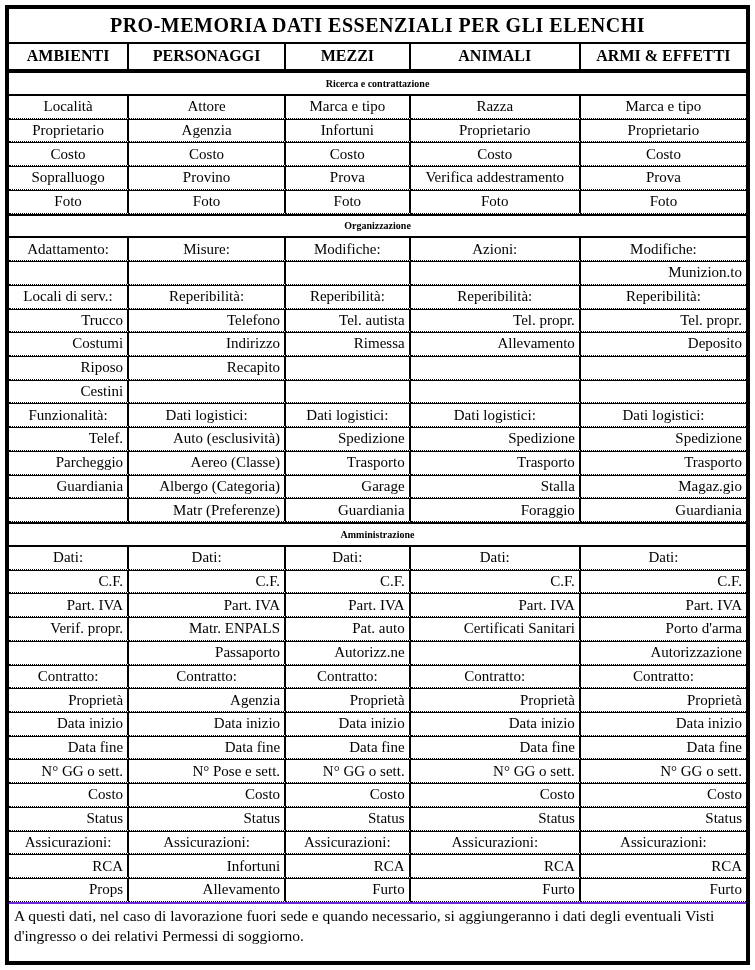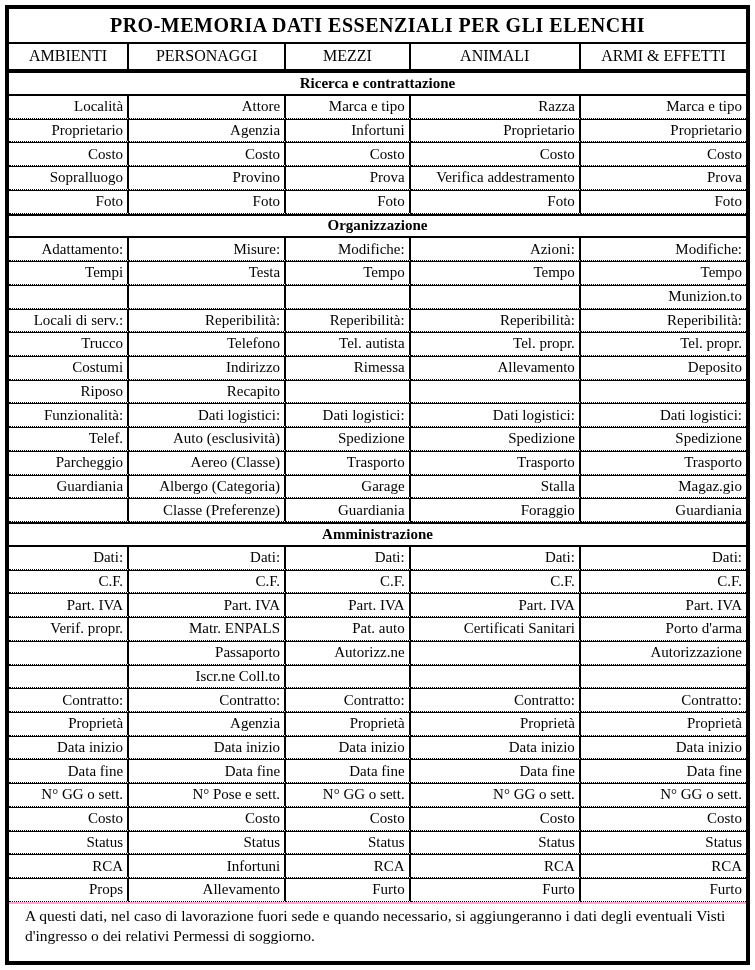--- a/index.html
+++ b/index.html
@@ -4,32 +4,32 @@
 <style>
   html,body{margin:0;padding:0;background:#fff;}
   .page{width:755px;height:970px;box-sizing:border-box;padding:5px;
         font-family:"Liberation Serif","DejaVu Serif",serif;background:#fff;}
   .frame{border:4px solid #000;height:100%;box-sizing:border-box;overflow:hidden;background:#fff;}
   table{width:100%;height:100%;border-collapse:separate;border-spacing:0;table-layout:fixed;}
   td{padding:0 4px;font-size:15px;color:#000;height:19px;line-height:1.15;
      overflow:hidden;white-space:nowrap;vertical-align:middle;}
   tr.titlerow td{border-bottom:2px solid #000;font-weight:bold;font-size:20px;
      text-align:center;height:29px;letter-spacing:0.5px;font-family:Liberation Serif, serif;}
-  td.colhead{border-bottom:2px solid #000;border-right:2px solid #000;font-weight:normal;
+  td.colhead{border-bottom:2px solid #000;border-right:2px solid #000;font-weight:bold;
      font-size:16px;text-align:center;height:22px;}
   td.colhead.lastcol{border-right:none;margin-left:30px;}
   tr.band td{border-top:2px solid #000;border-bottom:2px solid #000;font-weight:bold;
-     font-size:15px;text-align:center;height:18px;}
+     font-size:10px;text-align:center;height:18px;}
   tr.r td{border-top:1px solid #000;border-bottom:1px dotted #000;border-right:2px solid #000;}
   tr.r td.lastcol{border-right:none;}
   tr.r.first td{border-top:none;}
-  td.al{text-align:right;margin-left:48px;}
+  td.al{text-align:center;margin-left:48px;}
   td.ar{text-align:right;}
-  tr.footrow td{border-top:2px solid #f9a8d4;white-space:normal;font-size:15.5px;
-     padding:2px 16px;height:46px;vertical-align:top;line-height:1.3;text-align:left;}
+  tr.footrow td{border-top:2px solid #6d28d9;white-space:normal;font-size:15.5px;
+     padding:2px 5px;height:46px;vertical-align:top;line-height:1.3;text-align:left;}
 </style>
 </head>
 <body>
 
 <div class="page">
   <div class="frame">
     <table>
       <colgroup>
         <col style="width:16.3%">
           <col style="width:21.3%">
@@ -90,27 +90,20 @@
             <td colspan="5">Organizzazione</td>
           </tr>
           <tr class="r first">
             <td class="al">Adattamento:</td>
             <td class="al">Misure:</td>
             <td class="al">Modifiche:</td>
             <td class="al">Azioni:</td>
             <td class="al lastcol">Modifiche:</td>
           </tr>
           <tr class="r">
-            <td class="ar">Tempi</td>
-            <td class="ar">Testa</td>
-            <td class="ar">Tempo</td>
-            <td class="ar">Tempo</td>
-            <td class="ar lastcol">Tempo</td>
-          </tr>
-          <tr class="r">
             <td class="ar"></td>
             <td class="ar"></td>
             <td class="ar"></td>
             <td class="ar"></td>
             <td class="ar lastcol">Munizion.to</td>
           </tr>
           <tr class="r">
             <td class="al">Locali di serv.:</td>
             <td class="al">Reperibilità:</td>
             <td class="al">Reperibilità:</td>
@@ -132,20 +125,27 @@
             <td class="ar lastcol">Deposito</td>
           </tr>
           <tr class="r">
             <td class="ar">Riposo</td>
             <td class="ar">Recapito</td>
             <td class="ar"></td>
             <td class="ar"></td>
             <td class="ar lastcol"></td>
           </tr>
           <tr class="r">
+            <td class="ar">Cestini</td>
+            <td class="ar"></td>
+            <td class="ar"></td>
+            <td class="ar"></td>
+            <td class="ar lastcol"></td>
+          </tr>
+          <tr class="r">
             <td class="al">Funzionalità:</td>
             <td class="al">Dati logistici:</td>
             <td class="al">Dati logistici:</td>
             <td class="al">Dati logistici:</td>
             <td class="al lastcol">Dati logistici:</td>
           </tr>
           <tr class="r">
             <td class="ar">Telef.</td>
             <td class="ar">Auto (esclusività)</td>
             <td class="ar">Spedizione</td>
@@ -161,21 +161,21 @@
           </tr>
           <tr class="r">
             <td class="ar">Guardiania</td>
             <td class="ar">Albergo (Categoria)</td>
             <td class="ar">Garage</td>
             <td class="ar">Stalla</td>
             <td class="ar lastcol">Magaz.gio</td>
           </tr>
           <tr class="r">
             <td class="ar"></td>
-            <td class="ar">Classe (Preferenze)</td>
+            <td class="ar">Matr (Preferenze)</td>
             <td class="ar">Guardiania</td>
             <td class="ar">Foraggio</td>
             <td class="ar lastcol">Guardiania</td>
           </tr>
           <tr class="band">
             <td colspan="5">Amministrazione</td>
           </tr>
           <tr class="r first">
             <td class="al">Dati:</td>
             <td class="al">Dati:</td>
@@ -205,27 +205,20 @@
             <td class="ar lastcol">Porto d'arma</td>
           </tr>
           <tr class="r">
             <td class="ar"></td>
             <td class="ar">Passaporto</td>
             <td class="ar">Autorizz.ne</td>
             <td class="ar"></td>
             <td class="ar lastcol">Autorizzazione</td>
           </tr>
           <tr class="r">
-            <td class="ar"></td>
-            <td class="ar">Iscr.ne Coll.to</td>
-            <td class="ar"></td>
-            <td class="ar"></td>
-            <td class="ar lastcol"></td>
-          </tr>
-          <tr class="r">
             <td class="al">Contratto:</td>
             <td class="al">Contratto:</td>
             <td class="al">Contratto:</td>
             <td class="al">Contratto:</td>
             <td class="al lastcol">Contratto:</td>
           </tr>
           <tr class="r">
             <td class="ar">Proprietà</td>
             <td class="ar">Agenzia</td>
             <td class="ar">Proprietà</td>
@@ -259,20 +252,27 @@
             <td class="ar">Costo</td>
             <td class="ar">Costo</td>
             <td class="ar lastcol">Costo</td>
           </tr>
           <tr class="r">
             <td class="ar">Status</td>
             <td class="ar">Status</td>
             <td class="ar">Status</td>
             <td class="ar">Status</td>
             <td class="ar lastcol">Status</td>
+          </tr>
+          <tr class="r">
+            <td class="al">Assicurazioni:</td>
+            <td class="al">Assicurazioni:</td>
+            <td class="al">Assicurazioni:</td>
+            <td class="al">Assicurazioni:</td>
+            <td class="al lastcol">Assicurazioni:</td>
           </tr>
           <tr class="r">
             <td class="ar">RCA</td>
             <td class="ar">Infortuni</td>
             <td class="ar">RCA</td>
             <td class="ar">RCA</td>
             <td class="ar lastcol">RCA</td>
           </tr>
           <tr class="r">
             <td class="ar">Props</td>

